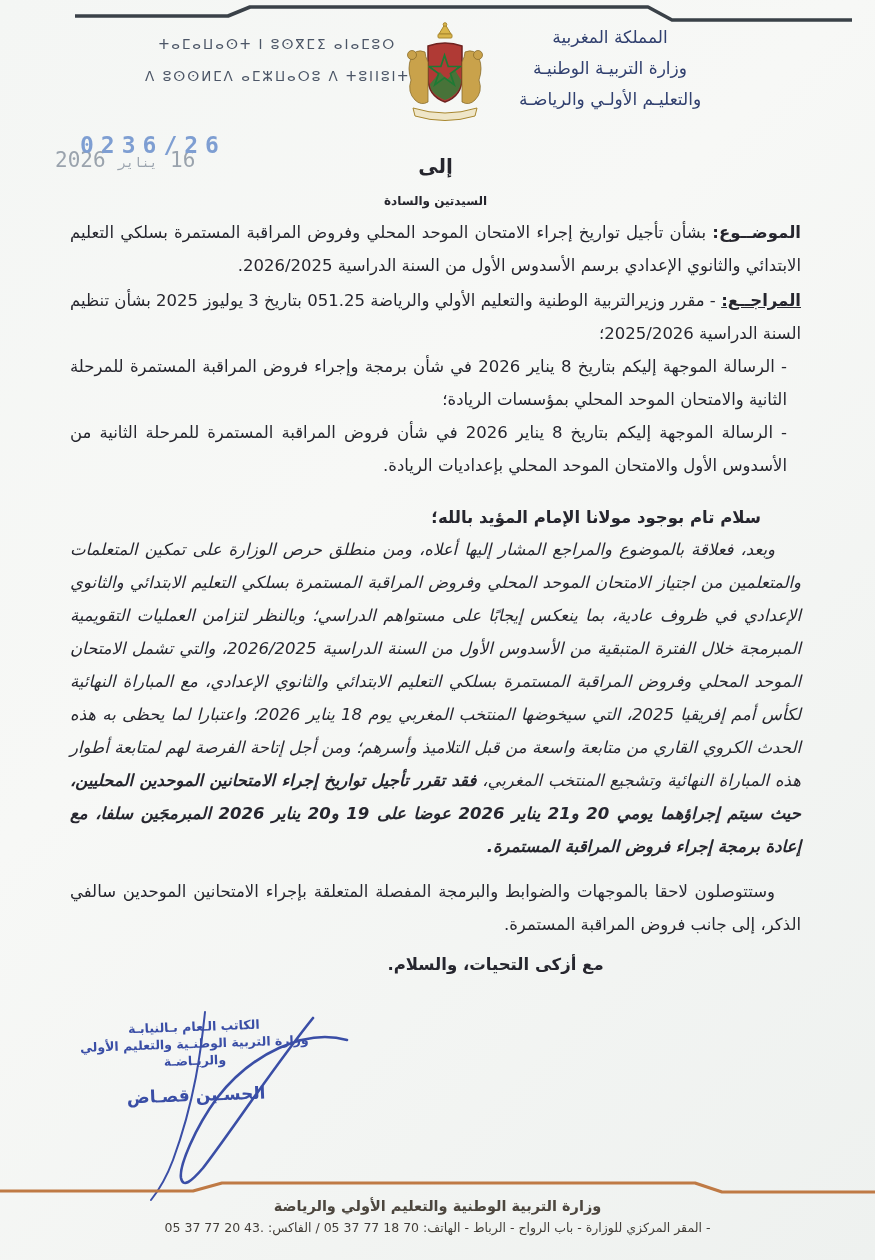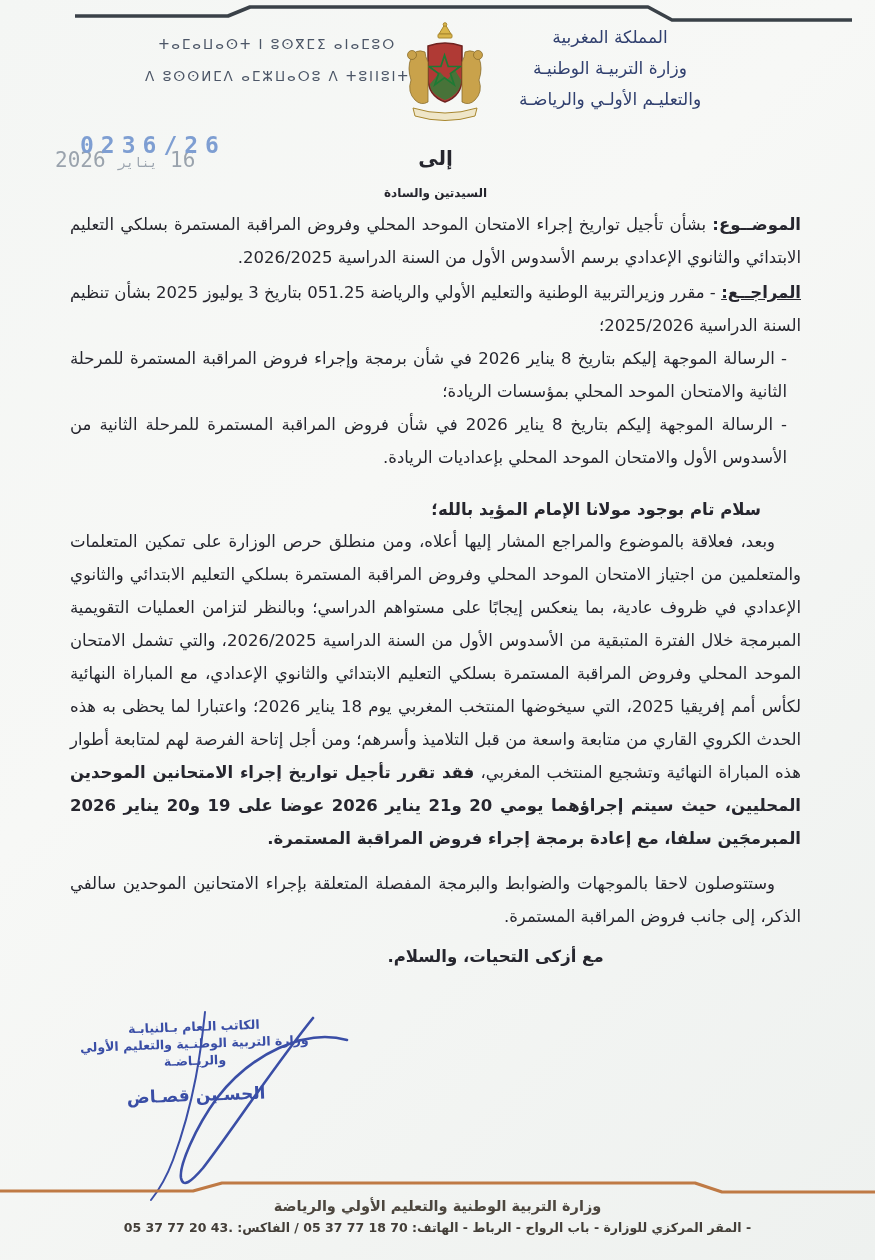--- a/index.html
+++ b/index.html
@@ -45,35 +45,35 @@
   .date-stamp .month{font-size:13px;letter-spacing:0;}
   .ref-stamp{
     position:absolute;top:132px;left:80px;width:190px;
     color:#7e9ed2;font-size:23px;font-weight:bold;
     letter-spacing:7px;direction:ltr;text-align:left;
     font-family:"DejaVu Sans Mono", monospace;
   }
 
   
   .content{position:absolute;top:146px;right:74px;left:70px;}
-  .to-word{text-align:center;font-weight:bold;font-size:20px;margin:0 0 14px;}
+  .to-word{text-align:center;font-weight:bold;font-size:20px;margin:8px 0 14px;}
   .recipient-1{text-align:center;font-weight:bold;font-size:12px;margin:16px 0 8px;}
   .recipient-2{text-align:center;font-weight:bold;font-size:18px;margin:0 0 26px;}
 
   .para{font-size:16.5px;line-height:33px;text-align:justify;margin:0;}
   .subject-block{margin-bottom:2px;}
   .label{font-weight:bold;}
   .label-underline{font-weight:bold;text-decoration:underline;}
   .ref-item{font-size:16.5px;line-height:33px;text-align:justify;margin:0;}
   .ref-cont{padding-right:14px;}
 
   .salutation{
     font-weight:bold;font-size:16.5px;margin:26px 40px 6px 0;
   }
-  .p1{text-indent:26px;}
+  .p1{text-indent:26px;font-style:italic;}
   .p1 .bold-part{font-weight:bold;}
   .p2{margin-top:12px;text-indent:26px;}
   .closing{
     margin-top:14px;text-align:center;font-weight:bold;font-size:16.5px;
     padding-left:120px;
   }
 
   
   .sig-stamp{
     position:absolute;top:1018px;right:540px;left:55px;
@@ -83,21 +83,21 @@
   .sig-line{font-size:12.5px;font-weight:bold;line-height:17px;}
   .sig-name{font-size:17px;font-weight:bold;margin-top:16px;}
   .sig-swoosh{position:absolute;top:1010px;right:500px;width:320px;height:195px;pointer-events:none;}
 
   
   .footer-text{
     position:absolute;top:1198px;left:0;width:100%;text-align:center;
     color:#4a443c;
   }
   .footer-ministry{font-size:14.5px;font-weight:bold;color:#4c463e;}
-  .footer-address{font-size:12.5px;margin-top:6px;color:#433e38;font-weight:bold;}
+  .footer-address{font-size:12.5px;margin-top:6px;color:#433e38;}
   .footer-address .num{direction:ltr;unicode-bidi:embed;}
 </style>
 </head>
 <body>
 
 <div class="page">
 
   <svg class="top-rule" viewBox="0 0 875 28">
     <path d="M 75,16 L 228,16 L 250,7 L 648,7 L 672,20 L 852,20" fill="none" stroke="#3a4148" stroke-width="3.6" stroke-linejoin="round"></path>
   </svg>

